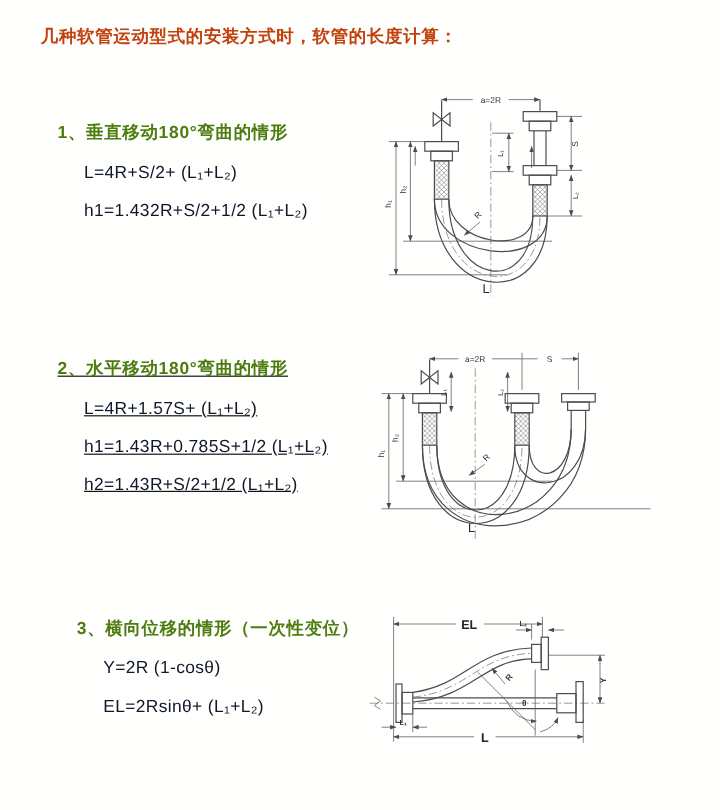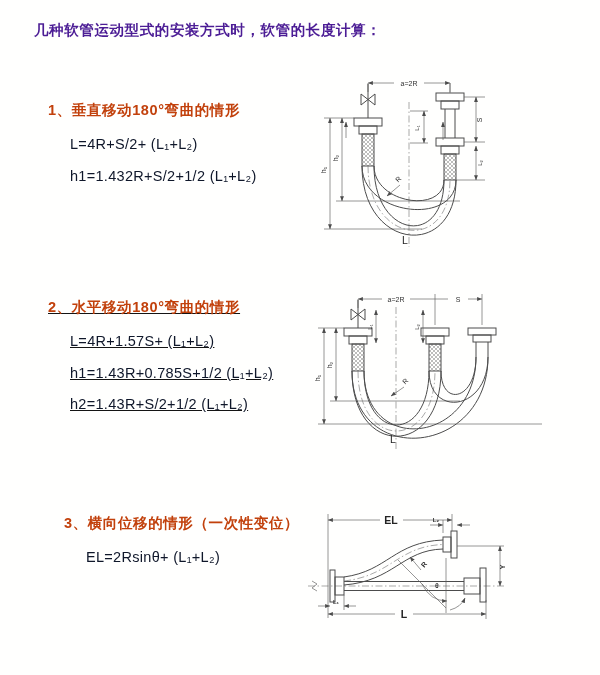--- a/index.html
+++ b/index.html
@@ -11,30 +11,30 @@
     background: #fffffe;
     font-family: "Liberation Sans", sans-serif;
     overflow: hidden;
   }
   .title {
     position: absolute;
     left: 34px;
     top: 21px;
     font-size: 14.5px;
     font-weight: bold;
-    color: #4c1d95;
+    color: #c2410c;
     letter-spacing: 0.6px;
   }
   .sec { position: absolute; left: 48px; color:#141414; }
   .sec-heading {
     font-size: 14.5px;
     font-weight: bold;
     margin: 0 0 9px 0;
     letter-spacing: 0.6px;
-    color:#c2410c;
+    color:#4d7c0f;
   }
   .formula {
     font-size: 14.5px;
     margin: 0 0 0 22px;
     line-height: 31.5px;
     color:#0f172a;
     letter-spacing: 0.3px;
     white-space: pre;
   }
   .dwg { position: absolute; }
@@ -62,20 +62,21 @@
 
   <div class="sec" style="top:298px;text-decoration:underline;">
     <div class="sec-heading">2、水平移动180°弯曲的情形</div>
     <div class="formula">L=4R+1.57S+ (L₁+L₂)</div>
     <div class="formula">h1=1.43R+0.785S+1/2 (L₁+L₂)</div>
     <div class="formula">h2=1.43R+S/2+1/2 (L₁+L₂)</div>
   </div>
 
   <div class="sec" style="top:514px;margin-left:16px;">
     <div class="sec-heading">3、横向位移的情形（一次性变位）</div>
+    <div class="formula">Y=2R (1-cosθ)</div>
     <div class="formula">EL=2Rsinθ+ (L₁+L₂)</div>
   </div>
 
   <div class="dwg" style="left:310px; top:68px;">
     <svg width="282" height="192" viewBox="0 0 282 192">
       <defs>
         <marker id="ar" viewBox="0 0 8 6" refX="7.5" refY="3" markerWidth="8" markerHeight="6" orient="auto-start-reverse">
           <path d="M0 0 L8 3 L0 6 z" fill="#4c4c4c"></path>
         </marker>
         <pattern id="braid" patternUnits="userSpaceOnUse" width="4" height="4">

